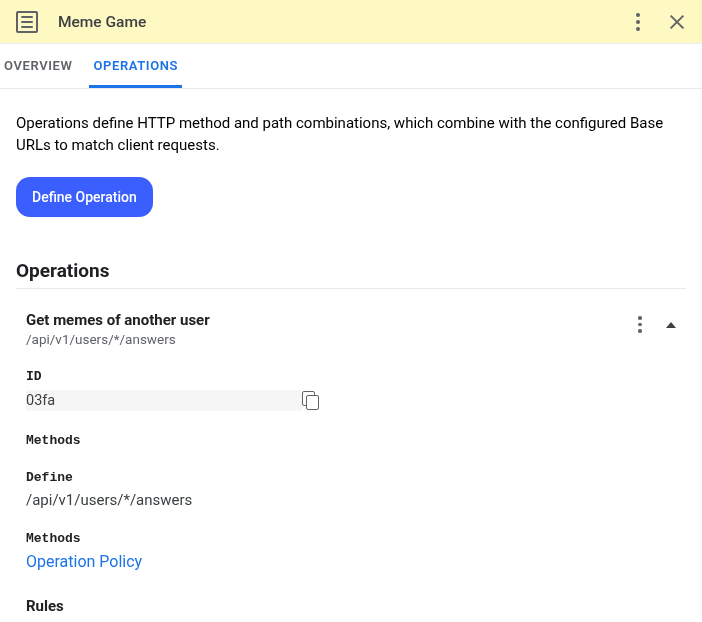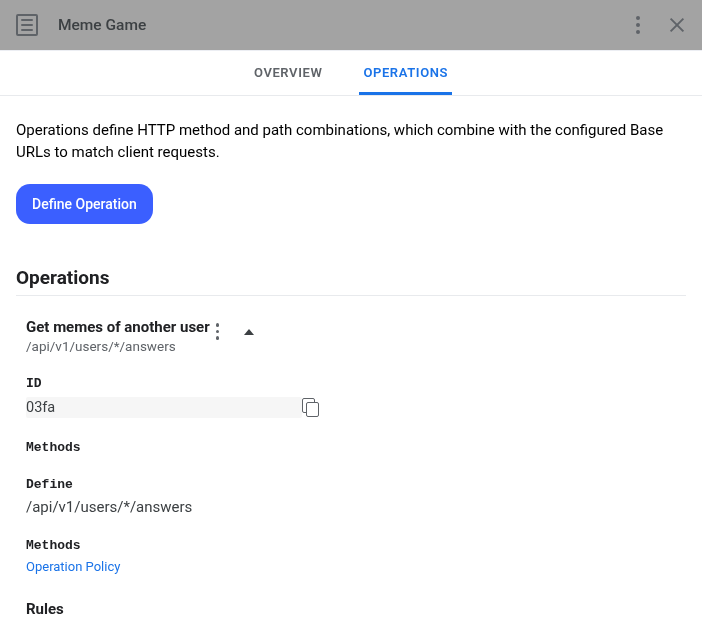--- a/index.html
+++ b/index.html
@@ -13,23 +13,23 @@
       height: 622px;
       background: #fff;
       color: #202124;
       overflow: hidden;
     }
     .header {
       display: flex;
       align-items: center;
       justify-content: space-between;
       padding: 10px 16px;
-      background: #a3a3a3;
+      background: #fef9c3;
       border-bottom: 1px solid #eceef3;
-      height: 51px;
+      height: 44px;
     }
     .header-left {
       display: flex;
       align-items: center;
       gap: 20px;
     }
     .doc-icon {
       width: 22px;
       height: 22px;
       border: 2px solid #5f6368;
@@ -83,22 +83,21 @@
       left: 8px;
       top: 0;
       height: 18px;
       width: 2px;
       background: #5f6368;
     }
     .close-icon::before { transform: rotate(45deg); }
     .close-icon::after { transform: rotate(-45deg); }
     .tabs {
       display: flex;
-      justify-content: center;
-      gap: 33px;
+      gap: 13px;
       background: #fff;
       padding-top: 14px;
       border-bottom: 1px solid #e8eaed;
     }
     .tab {
       font-size: 13px;
       font-weight: 600;
       letter-spacing: 0.6px;
       padding: 0 4px 12px 4px;
       cursor: pointer;
@@ -134,20 +133,21 @@
       margin-top: 42px;
       margin-bottom: 8px;
       padding-bottom: 6px;
       border-bottom: 1px solid #e8eaed;
     }
     .op-card {
       padding: 14px 10px 0 10px;
     }
     .op-header {
       display: flex;
+      justify-content: space-between;
       align-items: flex-start;
     }
     .op-title {
       font-size: 15px;
       font-weight: 700;
       margin-bottom: 2px;
     }
     .op-subtitle {
       font-size: 13.5px;
       color: #5f6368;
@@ -216,21 +216,21 @@
       border: 1.6px solid #5f6368;
       border-radius: 2px;
       background: #fff;
     }
     .field-value {
       font-size: 15px;
       color: #3c4043;
     }
     .link {
       color: #1a73e8;
-      font-size: 13px;
+      font-size: 16px;
       cursor: pointer;
     }
     .rules-title {
       font-size: 15px;
       font-weight: 700;
       margin-top: 26px;
       margin-bottom: 12px;
     }
   </style>
 </head>

